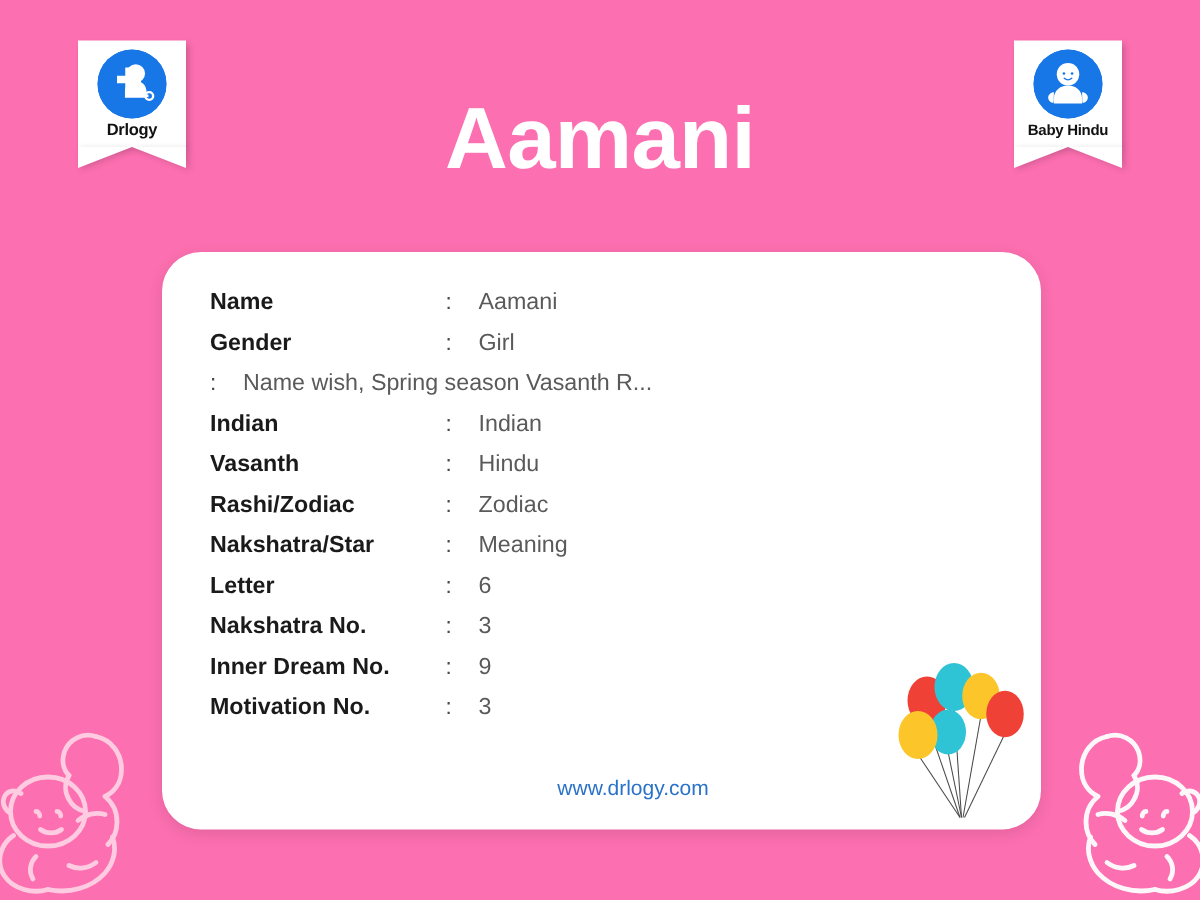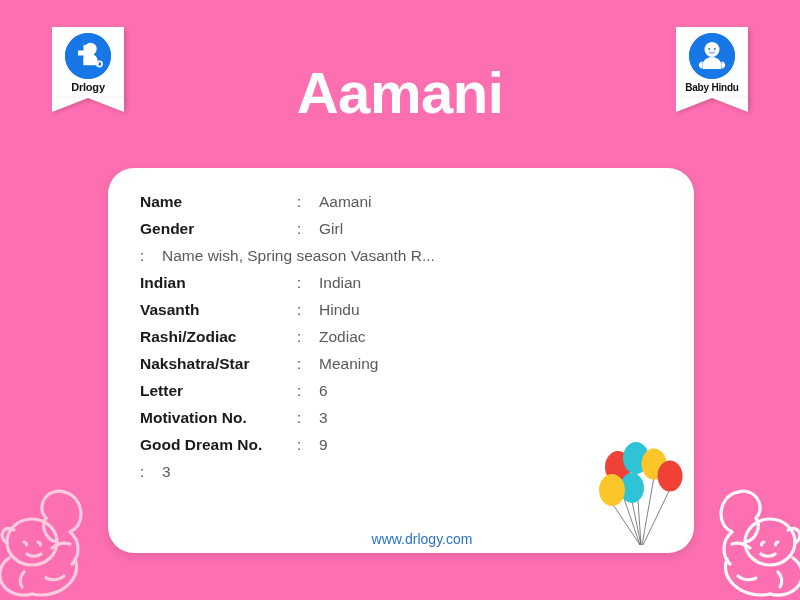--- a/index.html
+++ b/index.html
@@ -121,21 +121,21 @@
   .detail-value {
     font-size: 15.5px;
     color: #5a5a5a;
     white-space: nowrap;
     max-width: 345px;
     overflow: hidden;
   }
   .card-url {
     position: absolute;
     left: 0;
-    top: 363px;
+    top: 349px;
     width: 628px;
     text-align: center;
     font-size: 14px;
     color: #2a72c8;
   }
   .balloons {
     position: absolute;
     right: 6px;
     bottom: 0;
     width: 92px;
@@ -261,30 +261,31 @@
         <div class="detail-label">Nakshatra/Star</div>
         <div class="detail-colon">:</div>
         <div class="detail-value">Meaning</div>
       </div>
       <div class="detail-row">
         <div class="detail-label">Letter</div>
         <div class="detail-colon">:</div>
         <div class="detail-value">6</div>
       </div>
       <div class="detail-row">
+        <div class="detail-label">Nakshatra No.</div>
+        <div class="detail-colon">:</div>
+        <div class="detail-value">3</div>
+      </div>
+      <div class="detail-row">
+        <div class="detail-label">Inner Dream No.</div>
+        <div class="detail-colon">:</div>
+        <div class="detail-value">9</div>
+      </div>
+      <div class="detail-row">
         <div class="detail-label">Motivation No.</div>
-        <div class="detail-colon">:</div>
-        <div class="detail-value">3</div>
-      </div>
-      <div class="detail-row">
-        <div class="detail-label">Good Dream No.</div>
-        <div class="detail-colon">:</div>
-        <div class="detail-value">9</div>
-      </div>
-      <div class="detail-row">
         <div class="detail-colon">:</div>
         <div class="detail-value">3</div>
       </div>
     </div>
 
   <div class="balloons">
     <svg width="92" height="112" viewBox="0 0 92 112" aria-hidden="true">
       <g stroke="#4a4a4a" stroke-width="0.7" fill="none">
         <path d="M22 40 L44 104"></path>
         <path d="M40 30 L45 104"></path>

